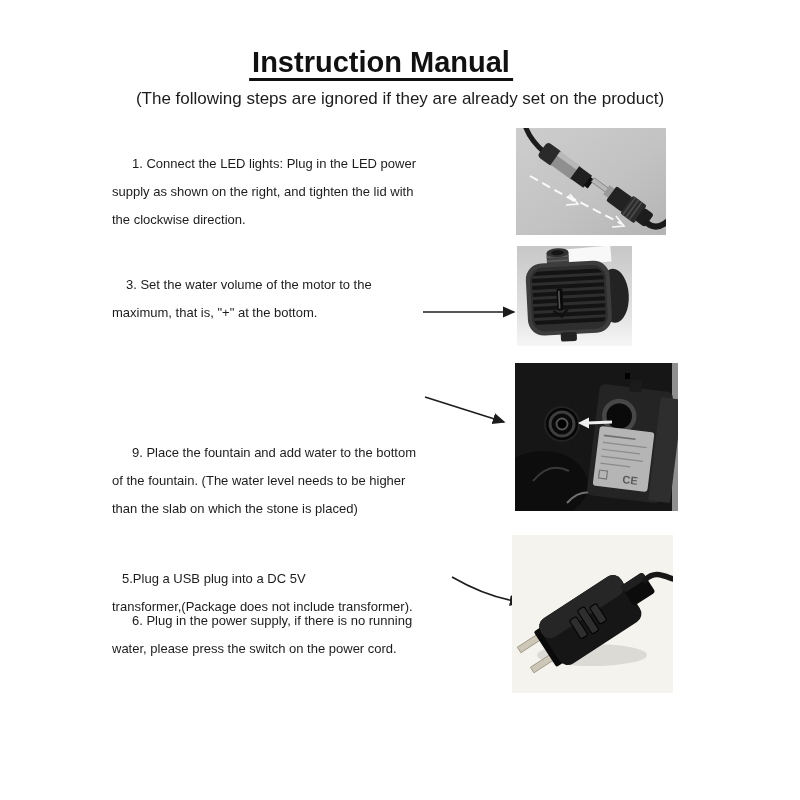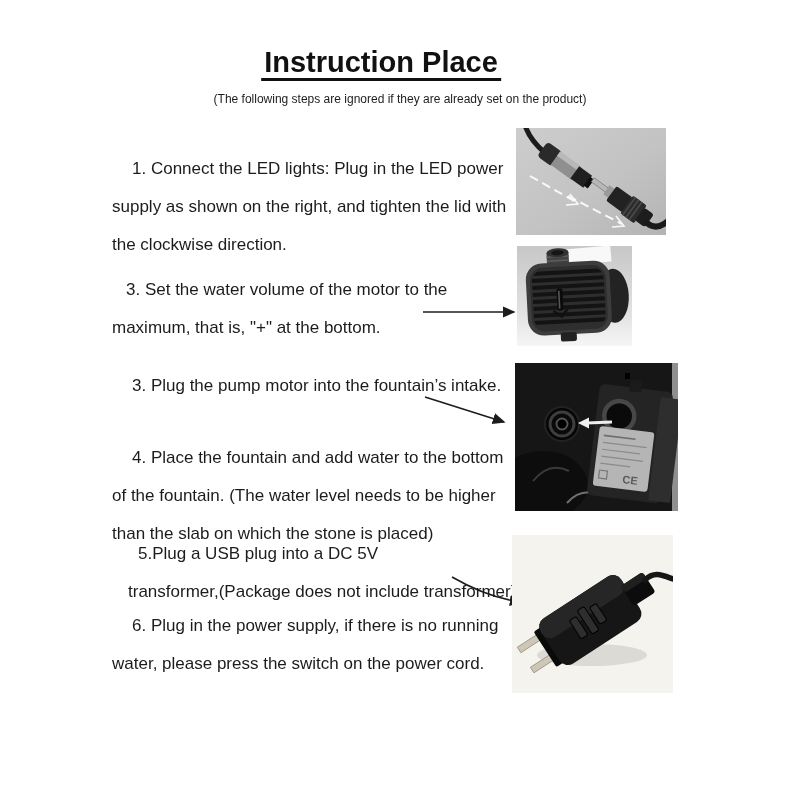--- a/index.html
+++ b/index.html
@@ -7,55 +7,54 @@
     position:relative;width:800px;height:800px;background:#ffffff;overflow:hidden;
     font-family:"Liberation Sans","DejaVu Sans",sans-serif;color:#1c1c1c;
   }
   .title{
     position:absolute;top:47px;left:381px;transform:translateX(-50%);
     margin:0;font-size:29px;line-height:30px;font-weight:bold;color:#111;
     border-bottom:3px solid #111;padding:0 3px 1px 3px;white-space:nowrap;
   }
   .subtitle{
     position:absolute;top:88px;left:0;width:800px;text-align:center;
-    font-size:12px;line-height:22px;color:#1c1c1c;
+    font-size:17px;line-height:22px;color:#1c1c1c;
   }
   .step{
     position:absolute;left:112px;width:430px;
-    font-size:17px;line-height:38px;white-space:pre-line;text-indent:20px;
+    font-size:13px;line-height:28px;white-space:pre-line;text-indent:20px;
   }
   .s1{top:150px;}
   .s2{top:271px;text-indent:14px;}
   .s3{top:367px;}
   .s4{top:439px;}
-  .s5{top:535px;text-indent:10px;margin-left:16px;}
+  .s5{top:565px;text-indent:10px;}
   .s6{top:607px;}
   .s7{top:679px;text-indent:16px;}
   .overlay{position:absolute;left:0;top:0;pointer-events:none;}
   .fig{position:absolute;line-height:0;}
   .fig1{left:516px;top:128px;}
   .fig2{left:517px;top:246px;}
   .fig3{left:515px;top:363px;}
   .fig4{left:512px;top:535px;}
 </style>
 </head>
 <body>
 
 <div class="page">
 
-  <h1 class="title">Instruction Place</h1>
+  <h1 class="title">Instruction Manual</h1>
   <div class="subtitle">(The following steps are ignored if they are already set on the product)</div>
 
   <div class="step s1">1. Connect the LED lights: Plug in the LED power
 supply as shown on the right, and tighten the lid with
 the clockwise direction.</div>
   <div class="step s2">3. Set the water volume of the motor to the
 maximum, that is, "+" at the bottom.</div>
-  <div class="step s3">3. Plug the pump motor into the fountain’s intake.</div>
-  <div class="step s4">4. Place the fountain and add water to the bottom
+  <div class="step s4">9. Place the fountain and add water to the bottom
 of the fountain. (The water level needs to be higher
 than the slab on which the stone is placed)</div>
   <div class="step s5">5.Plug a USB plug into a DC 5V
 transformer,(Package does not include transformer).</div>
   <div class="step s6">6. Plug in the power supply, if there is no running
 water, please press the switch on the power cord.</div>
 
   <svg class="overlay" width="800" height="800">
     <defs>
       <marker id="ah" markerWidth="9" markerHeight="8" refX="7" refY="3.5" orient="auto">

